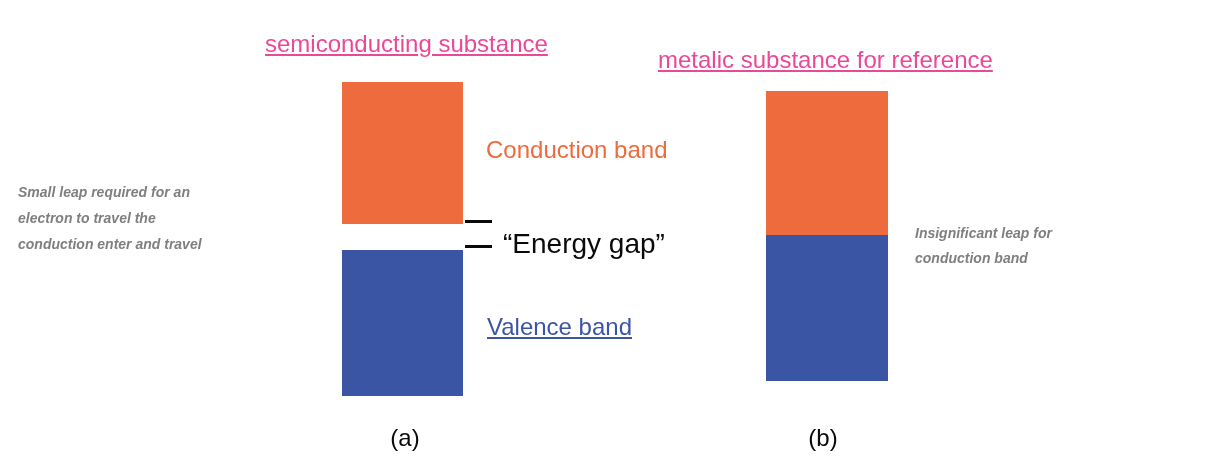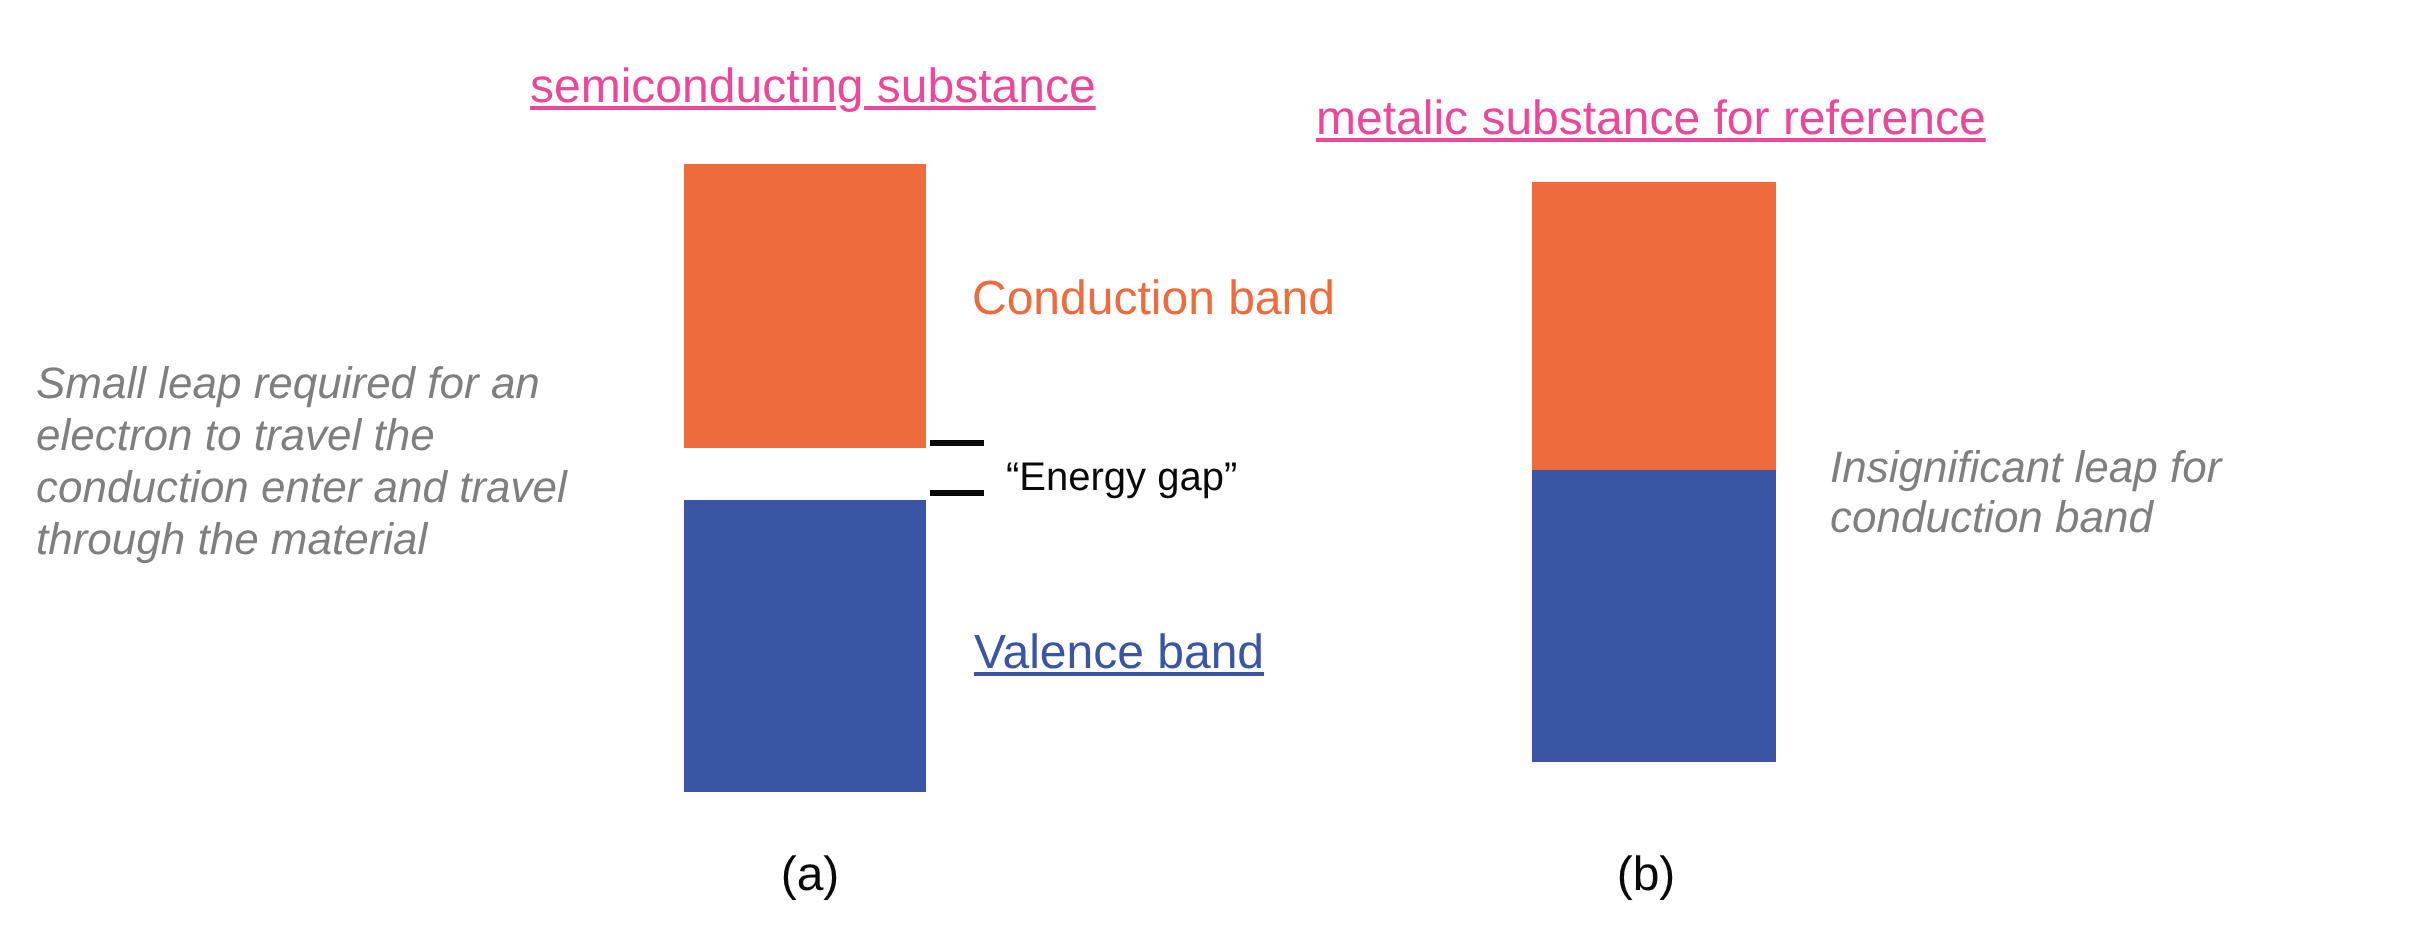--- a/index.html
+++ b/index.html
@@ -29,37 +29,38 @@
   .band.valence   { background: var(--valence-band); }
   .band-label {
     position: absolute;
     font-size: 24px;
     white-space: nowrap;
   }
   .band-label.conduction { color: var(--conduction-band); }
   .band-label.valence    { color: var(--valence-band); text-decoration: underline; }
   .gap-label {
     position: absolute;
-    font-size: 20px;
+    font-size: 28px;
     color: var(--text-black);
     white-space: nowrap;
   }
   .tick {
     position: absolute;
     width: 27px;
     height: 3px;
     background: var(--text-black);
   }
   .annotation {
     position: absolute;
-    font-size: 22px;
+    font-size: 14px;
     font-style: italic;
     color: var(--annotation-gray);
     line-height: 26px;
     white-space: nowrap;
+    font-weight: bold;
   }
   .panel-letter {
     position: absolute;
     font-size: 24px;
     color: var(--text-black);
     width: 60px;
     text-align: center;
   }
 
   
@@ -103,21 +104,20 @@
   <div class="gap-label" id="label-energy-gap">“Energy gap”</div>
   <div class="band-label valence" id="label-valence">Valence band</div>
 
   <div class="band conduction" id="band-b-conduction"></div>
   <div class="band valence" id="band-b-valence"></div>
 
   <div class="annotation" id="annotation-left">
     <div>Small leap required for an</div>
     <div>electron to travel the</div>
     <div>conduction enter and travel</div>
-    <div>through the material</div>
   </div>
 
   <div class="annotation" id="annotation-right">
     <div>Insignificant leap for</div>
     <div>conduction band</div>
   </div>
 
   <div class="panel-letter" id="panel-letter-a">(a)</div>
   <div class="panel-letter" id="panel-letter-b">(b)</div>
 

